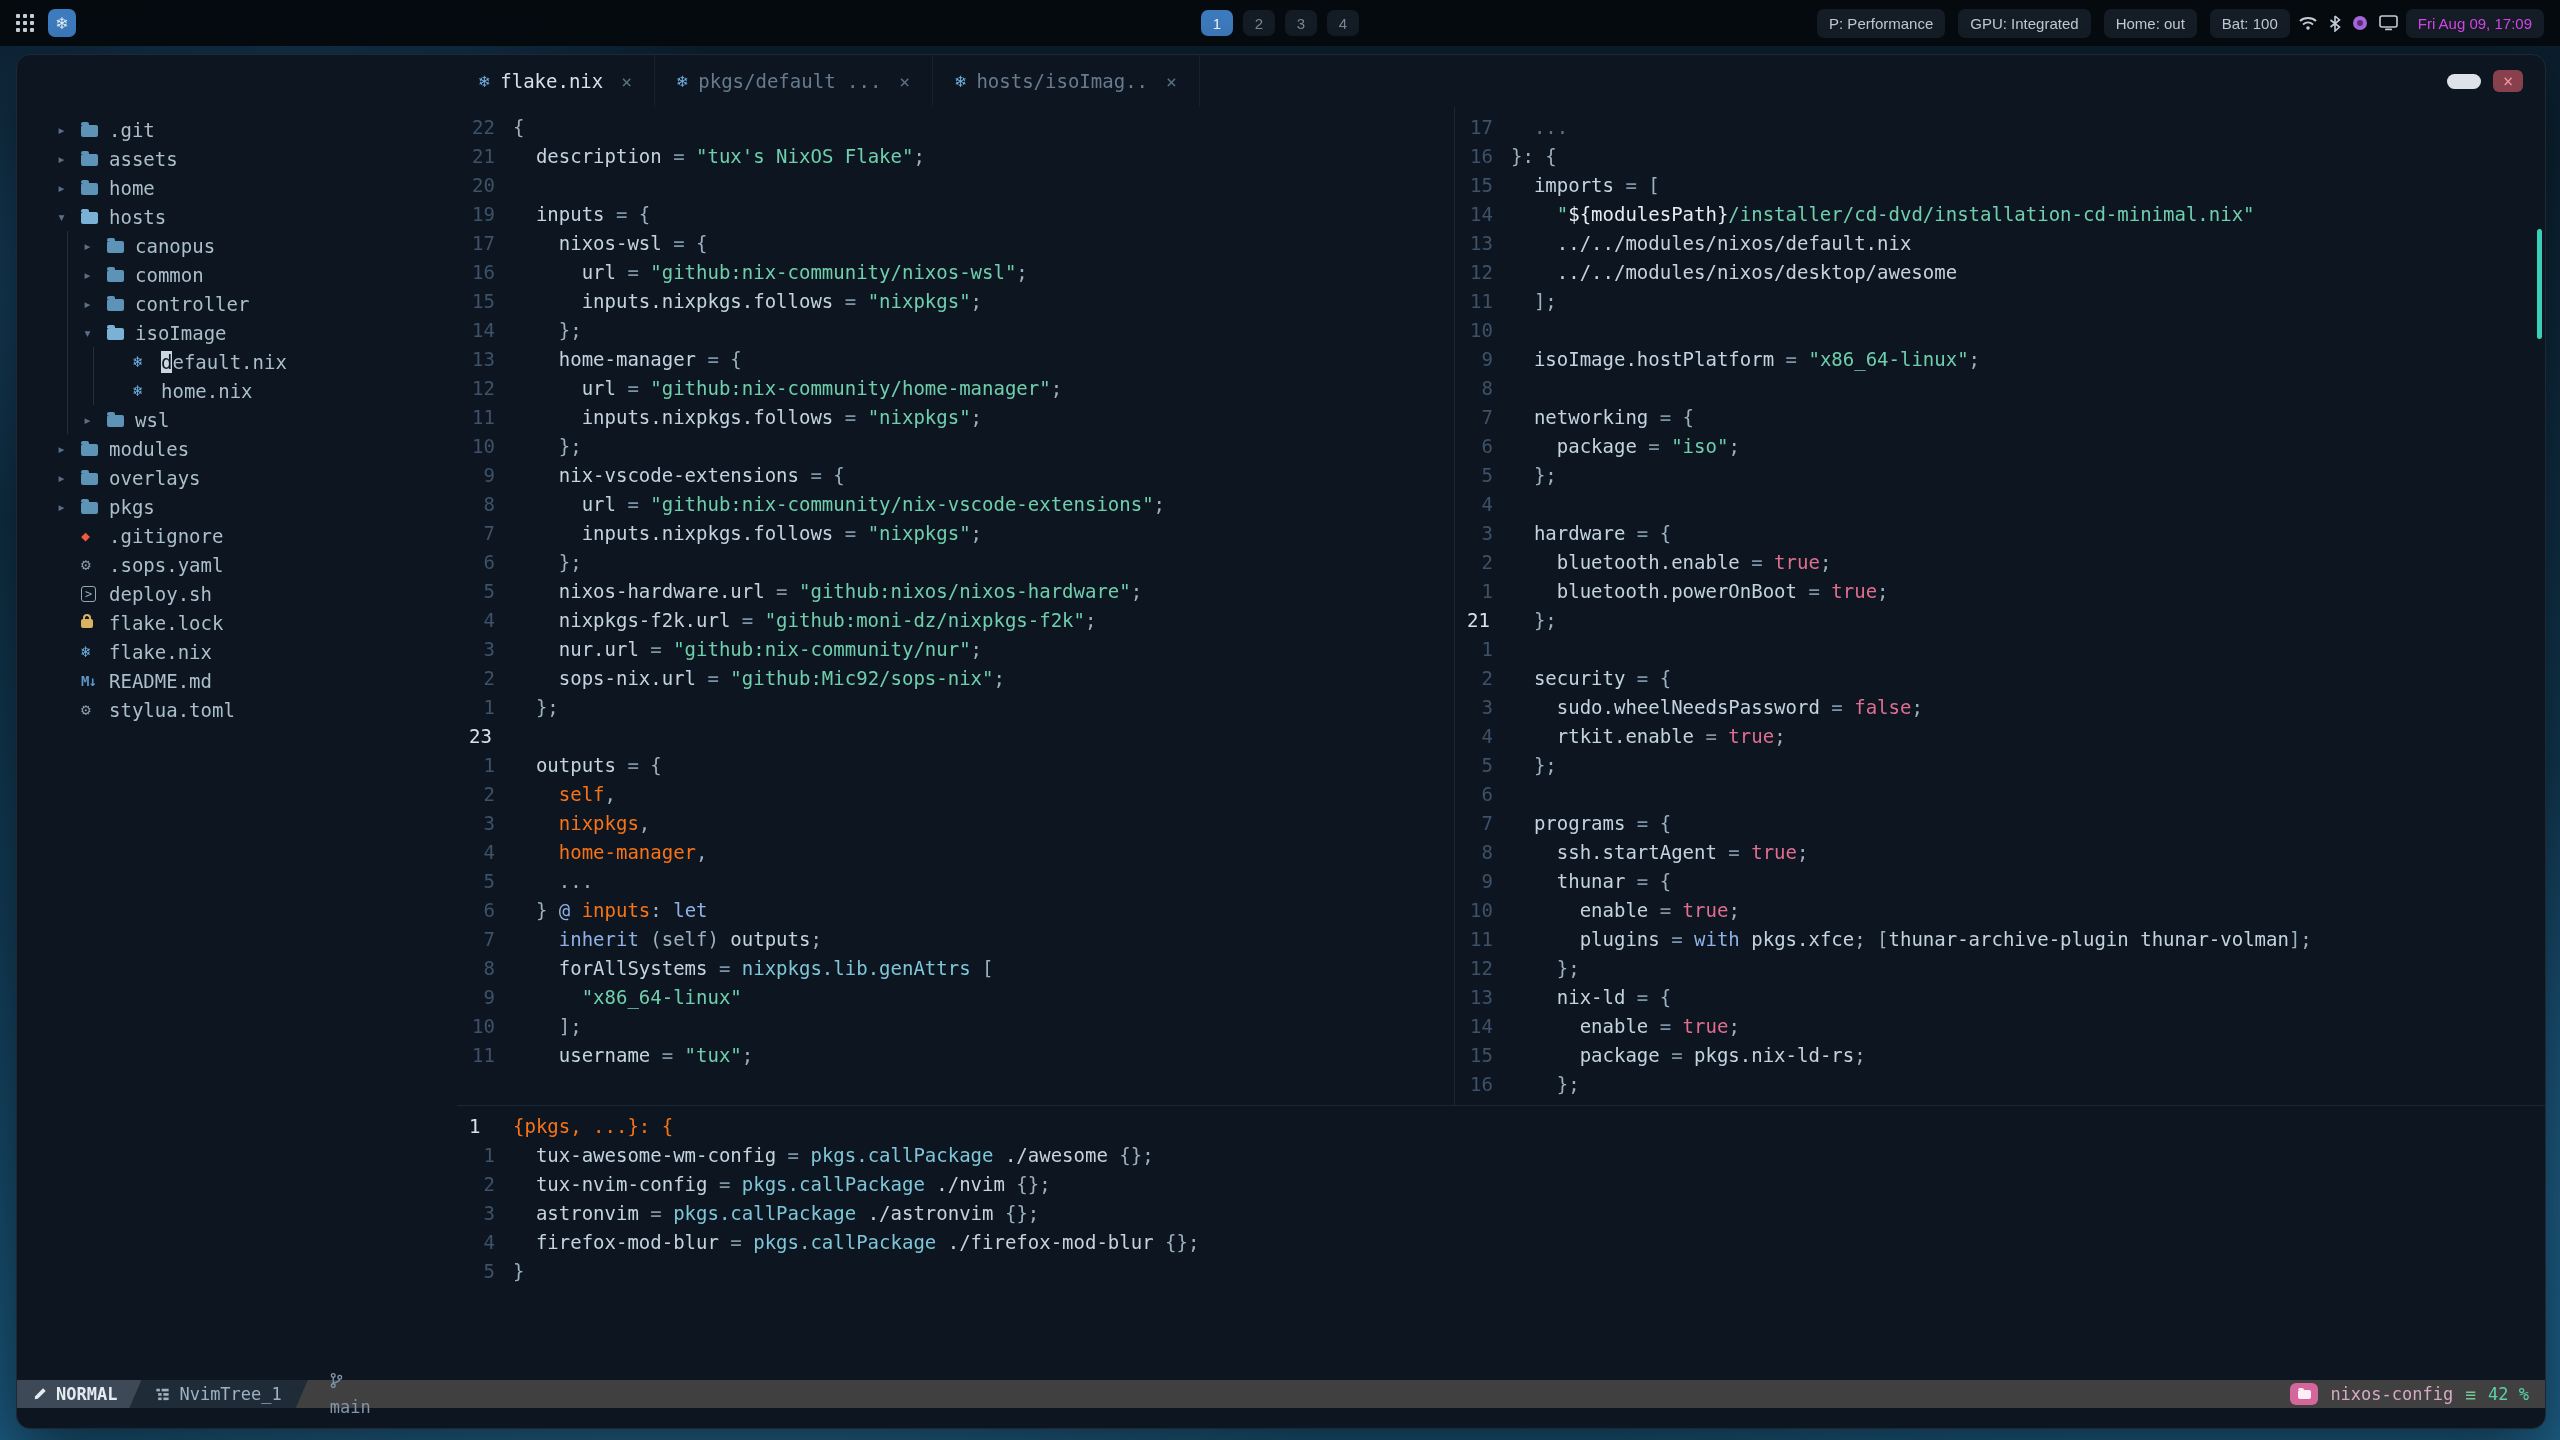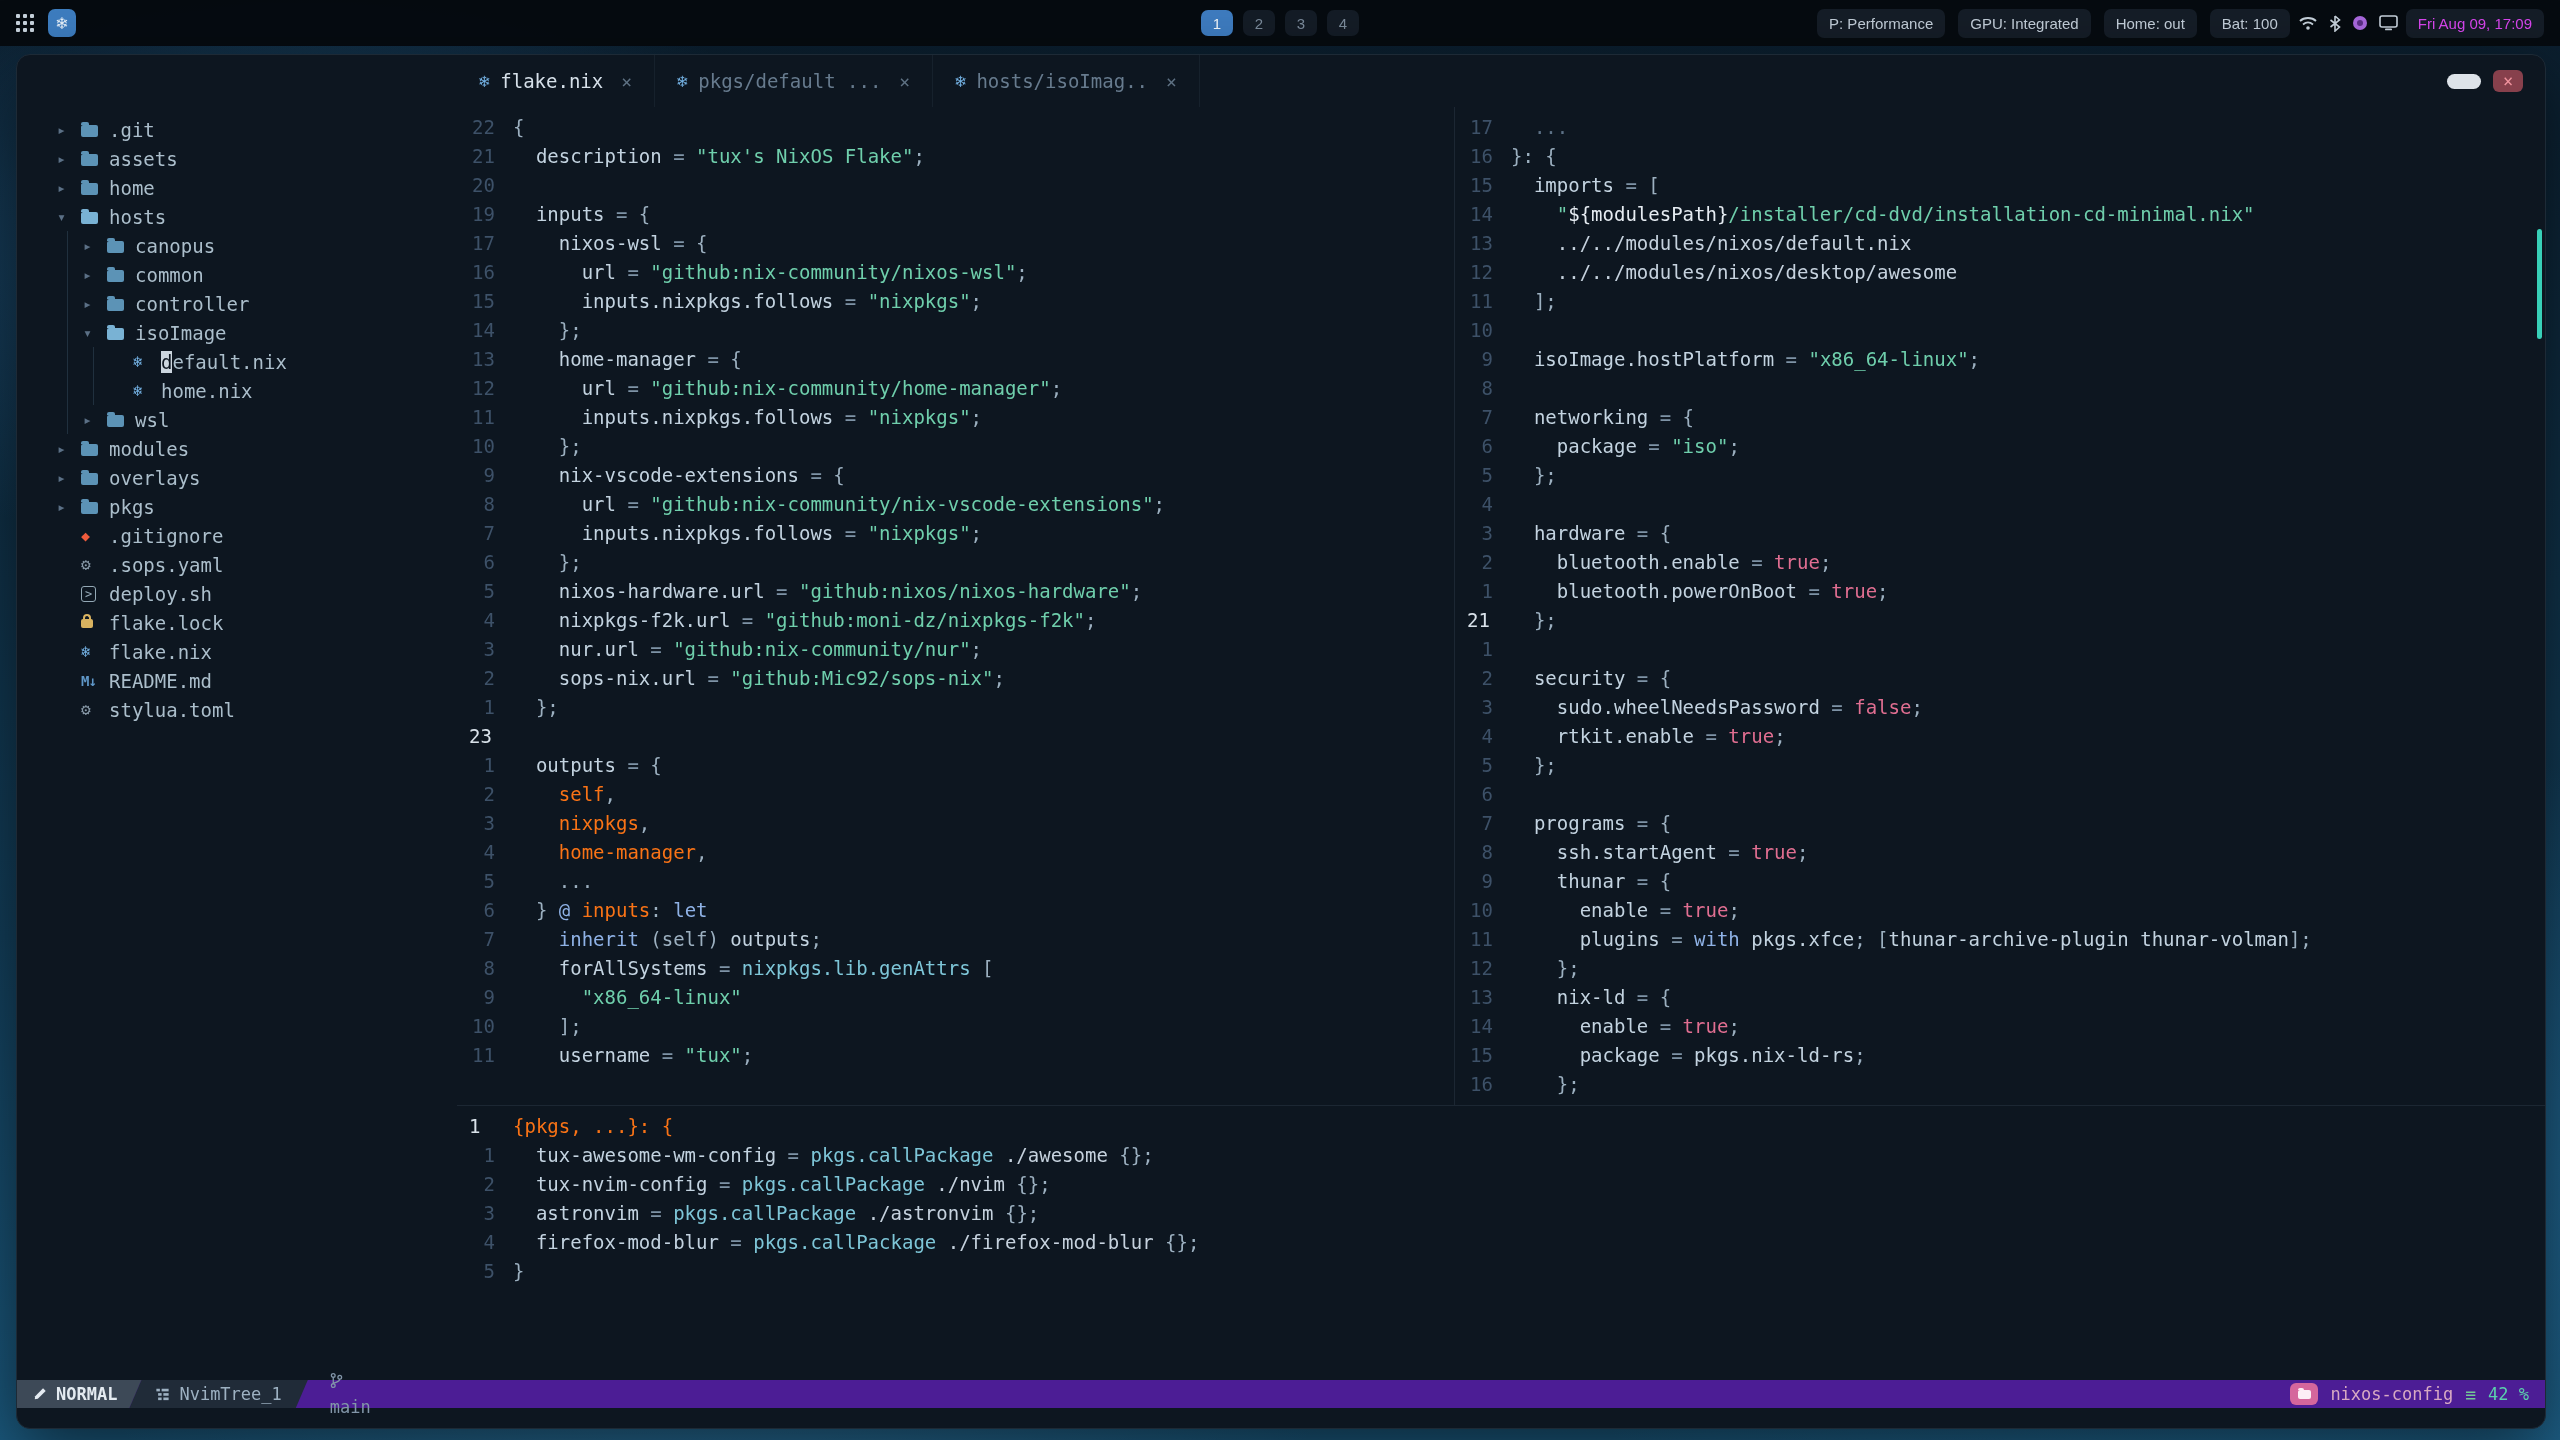--- a/index.html
+++ b/index.html
@@ -74,21 +74,21 @@
   .num{width:56px;flex:none;text-align:right;padding-right:18px;color:#3d5168;box-sizing:border-box;}
   .num.cur{text-align:left;padding-left:12px;padding-right:0;color:#d9e2ea;}
   .code{flex:1;}
   .tk-fg{color:#9cb0c0}.tk-id{color:#c3d3e0}.tk-op{color:#7e93a6}.tk-str{color:#6fcfac}
   .tk-bool{color:#e06e91}.tk-kw{color:#8fb2e6}.tk-par{color:#f97316}.tk-fn{color:#7ec6d8}
   .tk-path{color:#c6d2de}.tk-interp{color:#e6ecf2}.tk-dim{color:#5d7287}
   .vsep{position:absolute;left:1437px;top:52px;width:1px;height:998px;background:#1c2733;}
   .hsep{position:absolute;left:440px;right:0;top:1050px;height:1px;background:#1c2733;}
   .scrollthumb{position:absolute;right:3px;top:174px;width:5px;height:110px;border-radius:3px;background:#38d0b8;}
   
-  .statusline{position:absolute;left:0;right:0;bottom:20px;height:28px;background:#4c1d95;
+  .statusline{position:absolute;left:0;right:0;bottom:20px;height:28px;background:#404040;
     display:flex;align-items:center;font-size:17px;}
   .mode-seg{height:100%;display:flex;align-items:center;gap:9px;padding:0 24px 0 16px;
     background:#3d4957;color:#e4ebf1;font-weight:bold;
     clip-path:polygon(0 0,100% 0,calc(100% - 12px) 100%,0 100%);}
   .buf-seg{height:100%;display:flex;align-items:center;gap:9px;padding:0 26px 0 26px;margin-left:-12px;
     background:#202b38;color:#9db1c2;
     clip-path:polygon(12px 0,100% 0,calc(100% - 12px) 100%,0 100%);}
   .branch-seg{display:flex;align-items:flex-start;gap:8px;margin-left:22px;color:#8296a9;flex-direction:column;}
   .sl-right{margin-left:auto;display:flex;align-items:center;gap:12px;padding-right:16px;}
   .proj-badge{width:28px;height:22px;border-radius:6px;background:#d5669c;display:flex;align-items:center;justify-content:center;}

